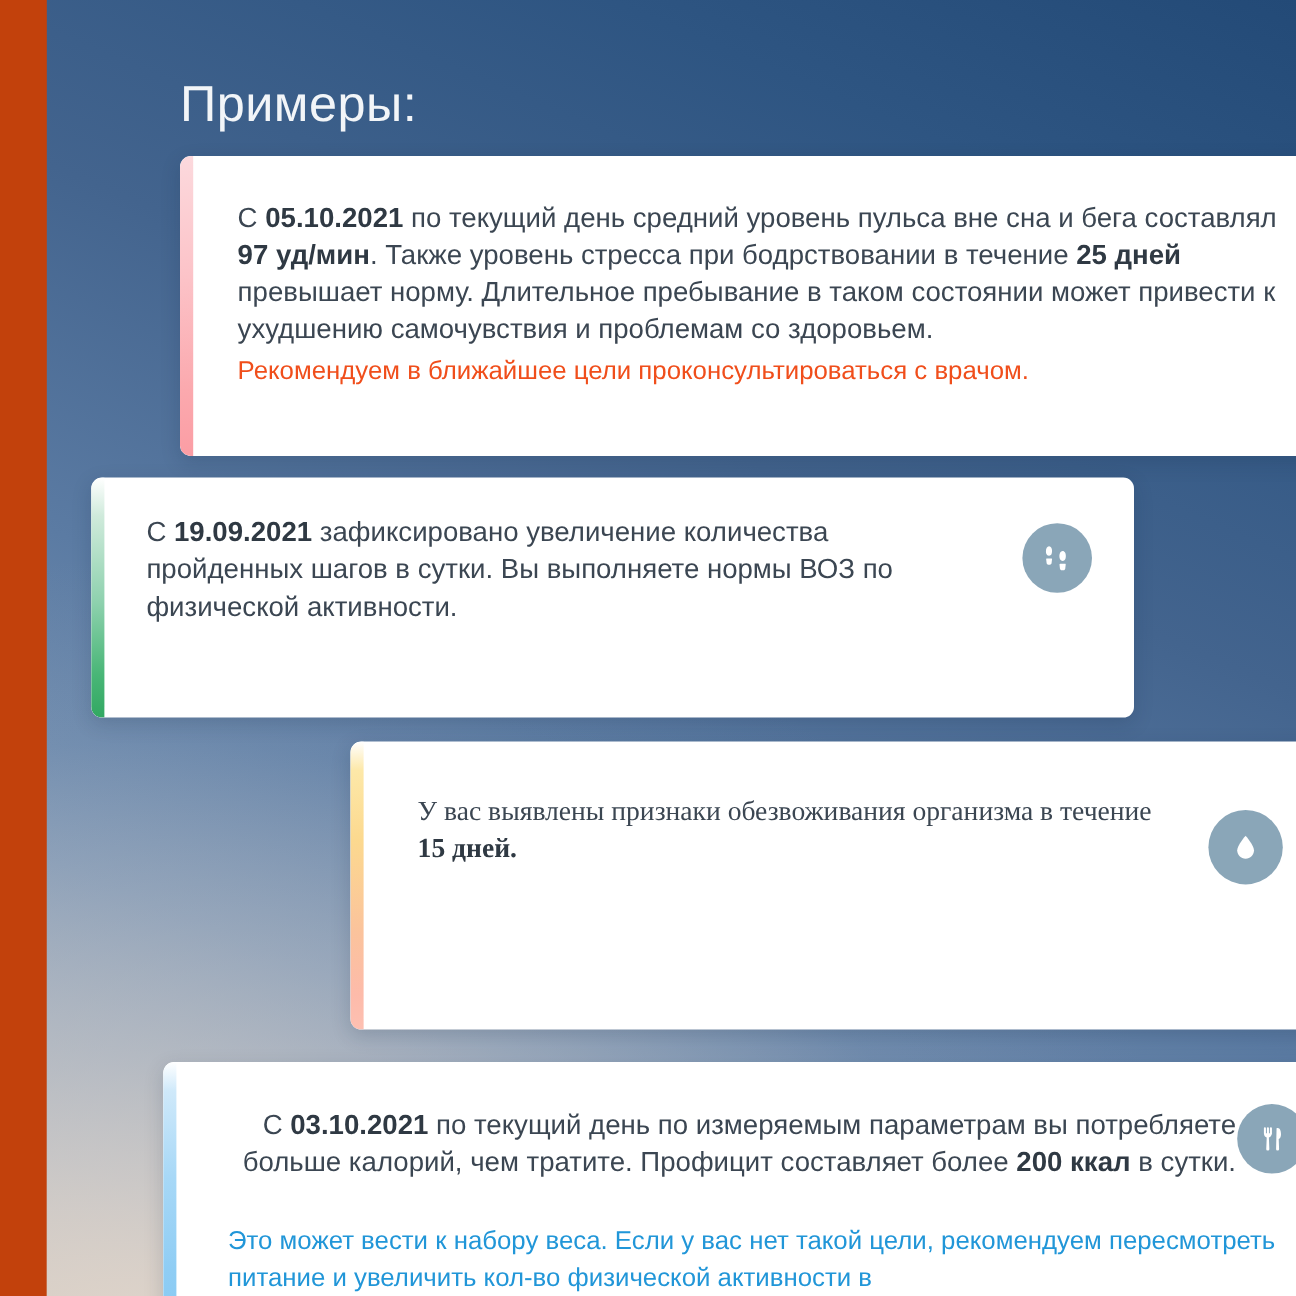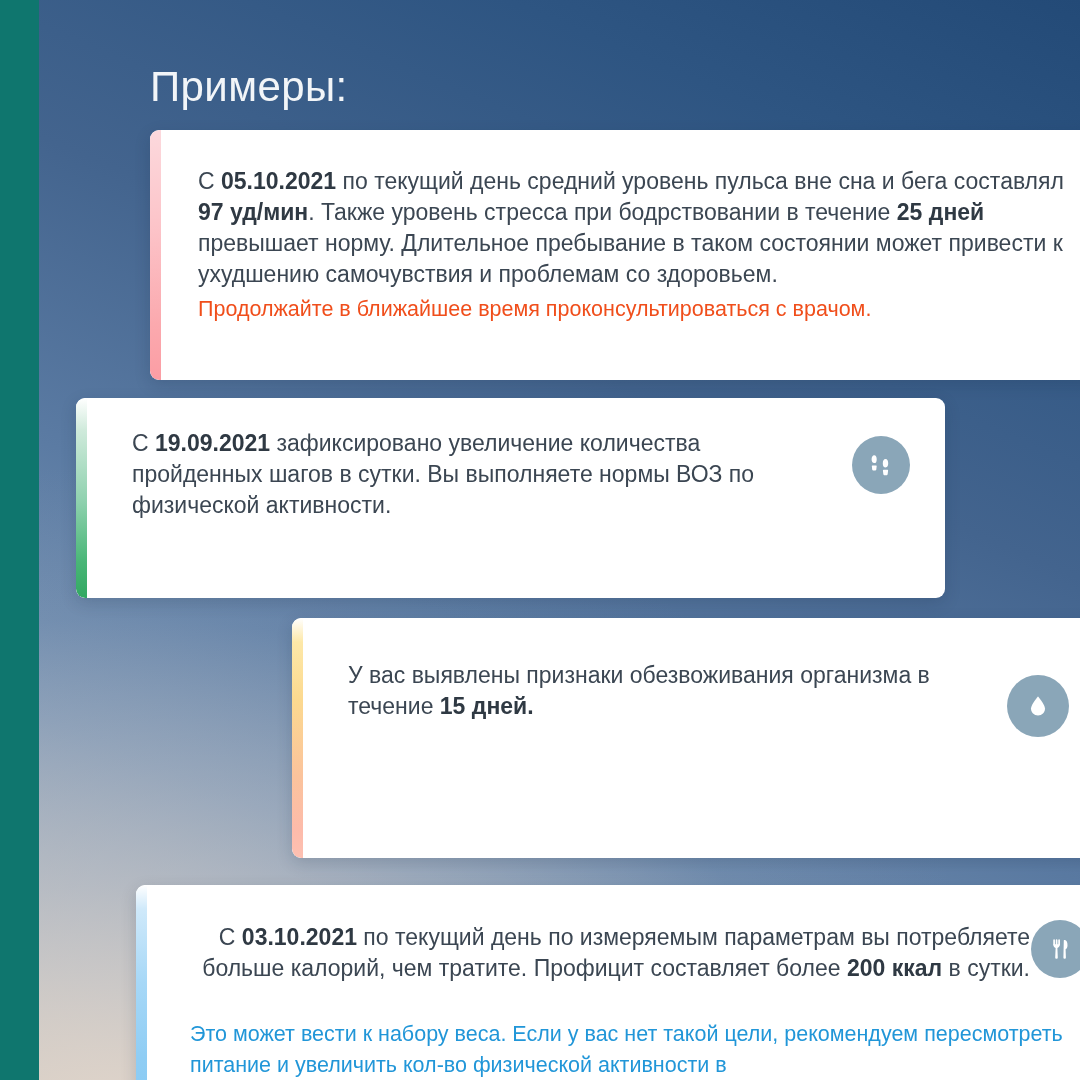--- a/index.html
+++ b/index.html
@@ -9,21 +9,21 @@
     width: 1080px;
     height: 1080px;
     overflow: hidden;
     background: #ffffff;
   }
 
   .stage {
     position: relative;
     width: 1080px;
     height: 1080px;
-    background: #0f766e;
+    background: #c2410c;
     font-family: "Liberation Sans", "DejaVu Sans", sans-serif;
   }
 
   
   .bg-panel {
     position: absolute;
     left: 39px;
     top: 0;
     width: 1041px;
     height: 1080px;
@@ -111,35 +111,35 @@
   
   #card-steps {
     left: 76px;
     top: 398px;
     width: 869px;
     height: 200px;
   }
   #card-steps .accent {
     background: linear-gradient(180deg, #ffffff 0%, #cfeadb 16%, #8ed1ae 52%, #49b677 82%, #32a862 100%);
   }
-  #card-steps .card-text { left: 56px; top: 30px; width: 680px; }
+  #card-steps .card-text { left: 46px; top: 30px; width: 680px; }
   #card-steps .card-note { left: 46px; top: 127px; width: 680px; color: #2aa45e; }
   #card-steps .icon-badge { right: 35px; top: 38px; width: 58px; height: 58px; }
 
   
   #card-water {
     left: 292px;
     top: 618px;
     width: 843px;
     height: 240px;
   }
   #card-water .accent {
     background: linear-gradient(180deg, #ffffff 0%, #fde8a8 10%, #fcd98f 34%, #fbc39c 66%, #fdbbaa 88%, #fdc0b2 100%);
   }
-  #card-water .card-text { left: 56px; top: 42px; width: 640px; }
+  #card-water .card-text { left: 56px; top: 42px; width: 640px; font-family: Liberation Serif, serif; }
   #card-water .card-note { left: 56px; top: 122px; width: 640px; color: #f6931e; }
   #card-water .icon-badge { left: 715px; top: 57px; width: 62px; height: 62px; }
 
   
   #card-calories {
     left: 136px;
     top: 885px;
     width: 999px;
     height: 240px;
   }
@@ -159,21 +159,21 @@
 
   <div class="page-title">Примеры:</div>
 
   <div class="card" id="card-heart">
     <div class="accent"></div>
     <div class="card-body">
       <div class="card-text">
         <span>С </span><b>05.10.2021</b><span> по текущий день средний уровень пульса вне сна и бега составлял </span><b>97 уд/мин</b><span>. Также уровень стресса при бодрствовании в течение </span><b>25 дней</b><span> превышает норму. Длительное пребывание в таком состоянии может привести к ухудшению самочувствия и проблемам со здоровьем.</span>
       </div>
       <div class="card-note">
-        <div>Продолжайте в ближайшее время проконсультироваться с врачом.</div>
+        <div>Рекомендуем в ближайшее цели проконсультироваться с врачом.</div>
       </div>
     </div>
   </div>
 
   <div class="card" id="card-steps">
     <div class="accent"></div>
     <div class="card-body">
       <div class="card-text">
         <span>С </span><b>19.09.2021</b><span> зафиксировано увеличение количества пройденных шагов в сутки. Вы выполняете нормы ВОЗ по физической активности.</span>
       </div>

